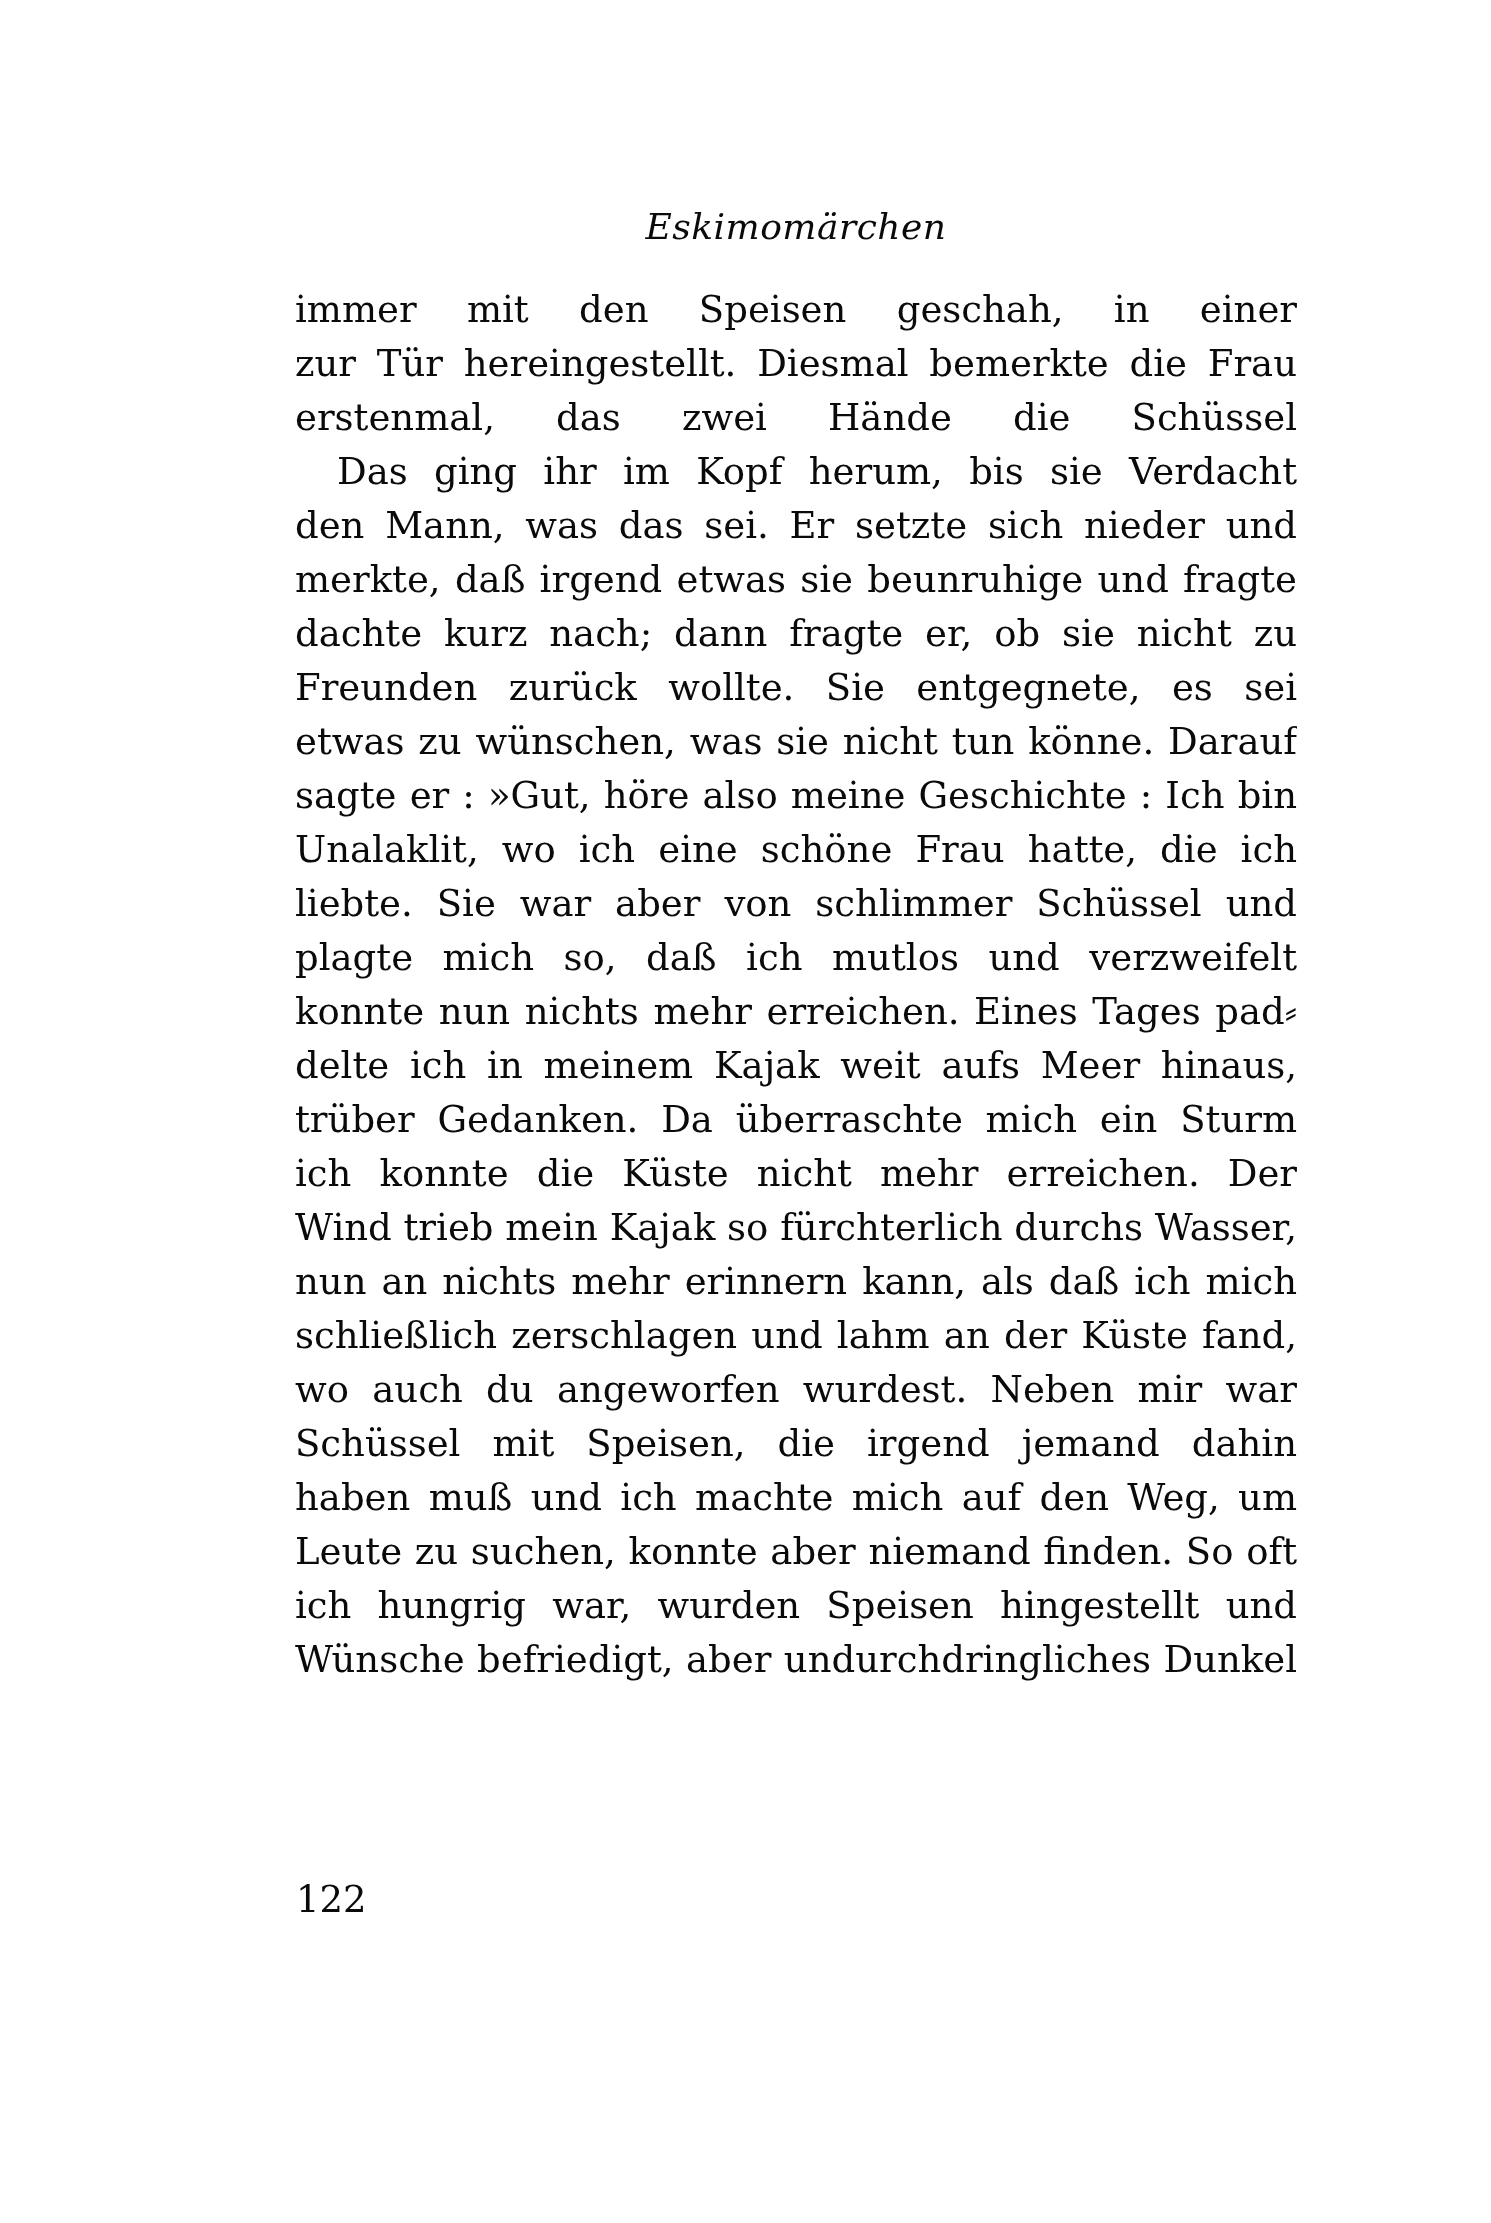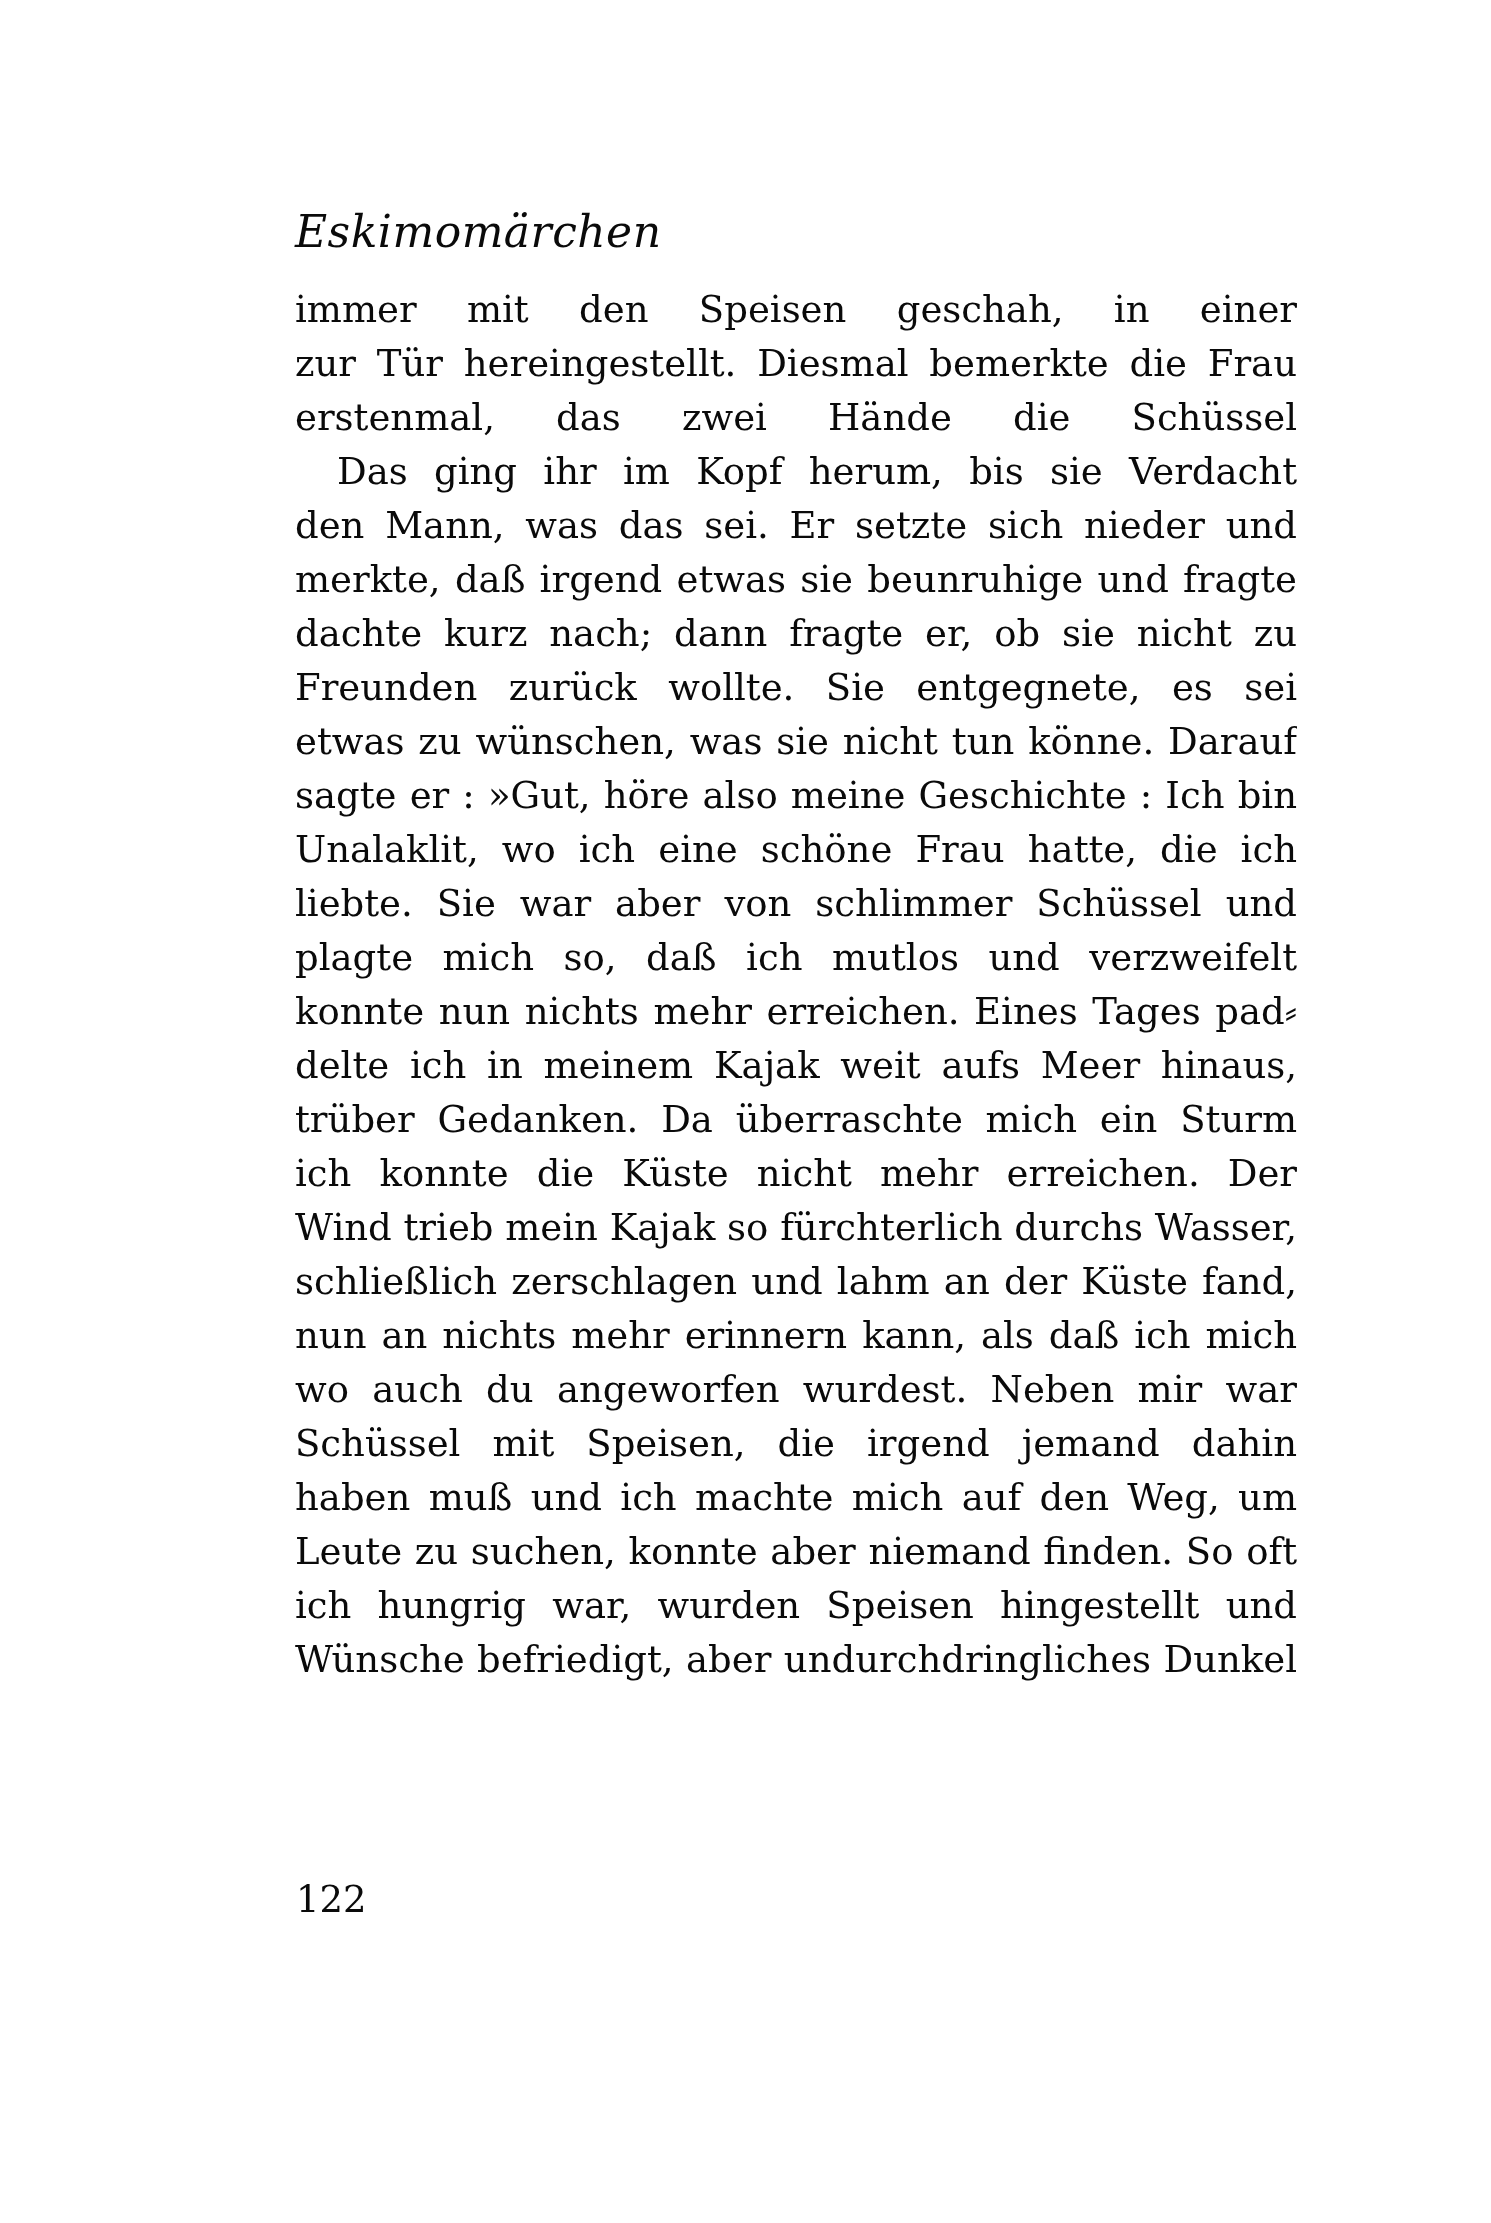--- a/index.html
+++ b/index.html
@@ -14,23 +14,23 @@
     background: #ffffff;
     color: #0a0a0a;
     font-family: "DejaVu Serif", "Liberation Serif", serif;
     overflow: hidden;
   }
   .running-head {
     position: absolute;
     top: 206px;
     left: 295px;
     width: 1002px;
-    text-align: left;
+    text-align: center;
     font-style: italic;
-    font-size: 44px;
+    font-size: 36px;
     letter-spacing: 0.5px;
   }
   .text-block {
     position: absolute;
     top: 283px;
     left: 295px;
     width: 1002px;
     font-size: 37px;
     line-height: 54px;
   }
@@ -70,22 +70,22 @@
       <div class="line">etwas zu wünschen, was sie nicht tun könne. Darauf</div>
       <div class="line">sagte er : »Gut, höre also meine Geschichte : Ich bin aus</div>
       <div class="line">Unalaklit, wo ich eine schöne Frau hatte, die ich sehr</div>
       <div class="line">liebte. Sie war aber von schlimmer Schüssel und</div>
       <div class="line">plagte mich so, daß ich mutlos und verzweifelt wurde.</div>
       <div class="line">konnte nun nichts mehr erreichen. Eines Tages pad⸗</div>
       <div class="line">delte ich in meinem Kajak weit aufs Meer hinaus, voll</div>
       <div class="line">trüber Gedanken. Da überraschte mich ein Sturm und</div>
       <div class="line">ich konnte die Küste nicht mehr erreichen. Der starke</div>
       <div class="line">Wind trieb mein Kajak so fürchterlich durchs Wasser,</div>
+      <div class="line">nun an nichts mehr erinnern kann, als daß ich mich</div>
       <div class="line">schließlich zerschlagen und lahm an der Küste fand,</div>
-      <div class="line">nun an nichts mehr erinnern kann, als daß ich mich</div>
       <div class="line">wo auch du angeworfen wurdest. Neben mir war eine</div>
       <div class="line">Schüssel mit Speisen, die irgend jemand dahin gestellt</div>
       <div class="line">haben muß und ich machte mich auf den Weg, um die</div>
       <div class="line">Leute zu suchen, konnte aber niemand finden. So oft</div>
       <div class="line">ich hungrig war, wurden Speisen hingestellt und meine</div>
       <div class="line">Wünsche befriedigt, aber undurchdringliches Dunkel</div>
     </div>
 
   <div class="page-number">122</div>
 </div>

